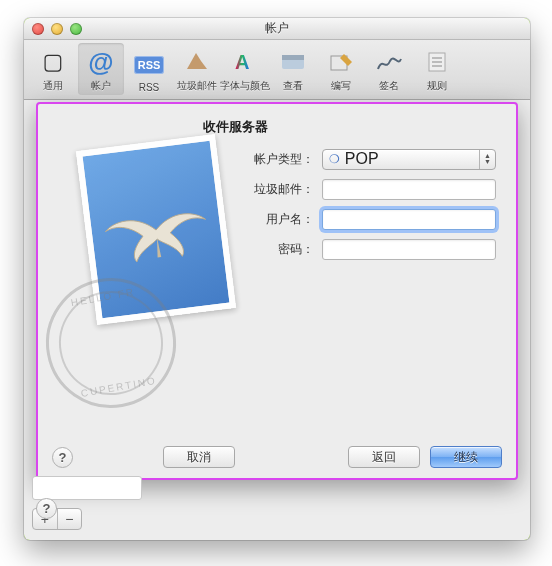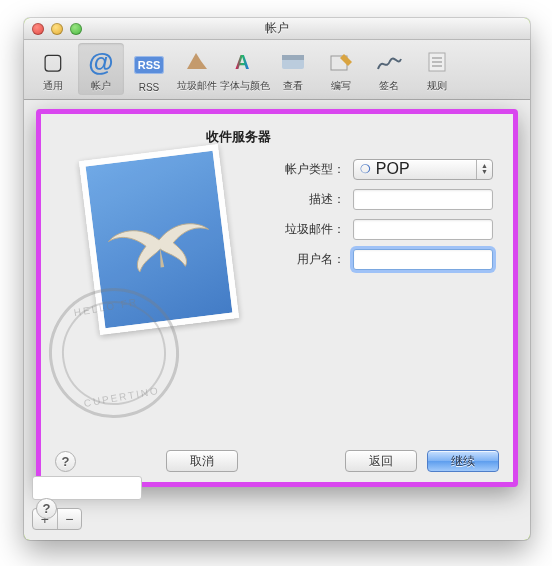--- a/index.html
+++ b/index.html
@@ -80,24 +80,24 @@
   .outer-bottom .half:first-child{border-right:1px solid #b8b8b8;}
   
   .outer-leftbox {
     position:absolute; left:8px; bottom:40px;
     width:110px; height:24px; background:#fff;
     border:1px solid #c8c8c8; border-radius:3px;
   }
   
   .sheet {
     position:absolute;
-    left: 12px; right:12px; top: 9px;
+    left: 12px; right:12px; top: 2px;
     height: 378px;
     background: #ededed;
-    border: 5px solid #d946ef;
+    border: 2px solid #d946ef;
     border-radius: 4px;
     box-shadow: 0 8px 25px rgba(0,0,0,0.35);
   }
   .sheet-inner{
     position:relative; width:100%; height:100%;
     padding: 14px 14px 12px 14px;
   }
   .sheet-title {
     font-weight:bold; font-size:13px; color:#222;
     position:absolute; left: 165px; top:14px;
@@ -146,21 +146,21 @@
     font-size:38px; color:rgba(120,120,120,0.35);
   }
   .postmark .txttop{position:absolute; top:10px; font-size:10px; letter-spacing:2px;}
   .postmark .txtbot{position:absolute; bottom:12px; font-size:10px; letter-spacing:2px;}
 
   
   .form {
     position:absolute; left:200px; top:40px; right:20px;
   }
   .row { display:flex; align-items:center; height:30px;}
-  .lbl { width:84px; text-align:right; padding-right:8px; color:#333; font-size:12px;margin-left:28px;}
+  .lbl { width:84px; text-align:right; padding-right:8px; color:#333; font-size:12px;}
   .fld { flex:1; }
   input.text, select.sel {
     width:100%; height:21px;
     font-size:12px;
     background:#fff;
     border:1px solid #b5b5b5;
     border-radius:3px;
     padding:0 4px;
     box-shadow: inset 0 1px 2px rgba(0,0,0,0.08);
   }
@@ -339,31 +339,31 @@
             <div class="lbl">帐户类型：</div>
             <div class="fld">
               <div class="sel-wrap">
                 <span class="globe">❍</span>
                 <span class="val">POP</span>
                 <span class="arrows">▲<br>▼</span>
               </div>
             </div>
           </div>
           <div class="row">
-            <div class="lbl">描述：</div>
-            <div class="fld"><input class="text" value="" style=""></div>
-          </div>
-          <div class="row">
             <div class="lbl">垃圾邮件：</div>
             <div class="fld"><input class="text" value="" style=""></div>
           </div>
           <div class="row">
             <div class="lbl">用户名：</div>
             <div class="fld"><input class="text focused" value="" style=""></div>
           </div>
+          <div class="row">
+            <div class="lbl">密码：</div>
+            <div class="fld"><input type="password" class="text" value="" style=""></div>
+          </div>
         </div>
 
         <div class="btn-row">
           <div class="help">
               <span>?</span>
             </div>
           <div style="width:90px"></div>
           <div class="btn">
               <span>取消</span>
             </div>

